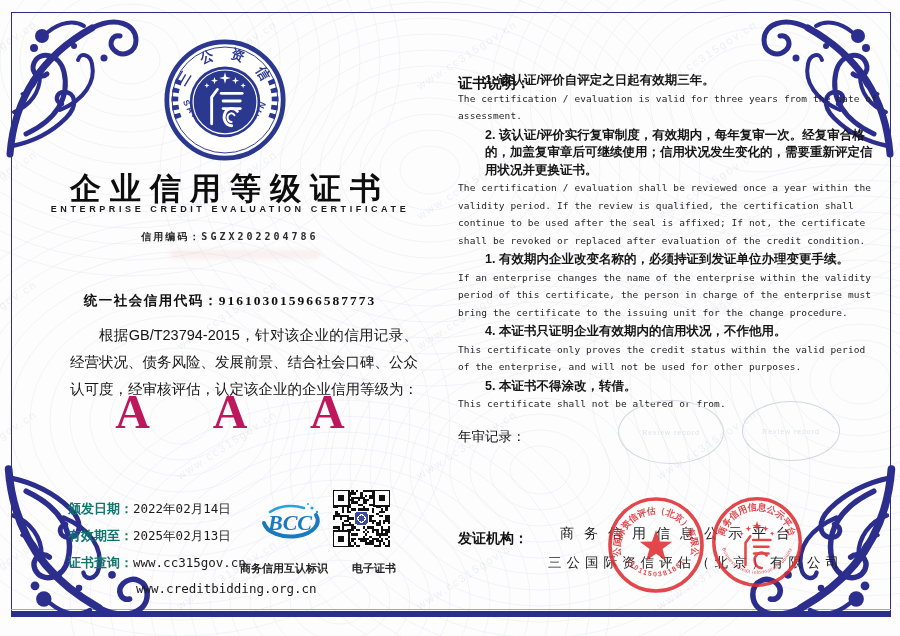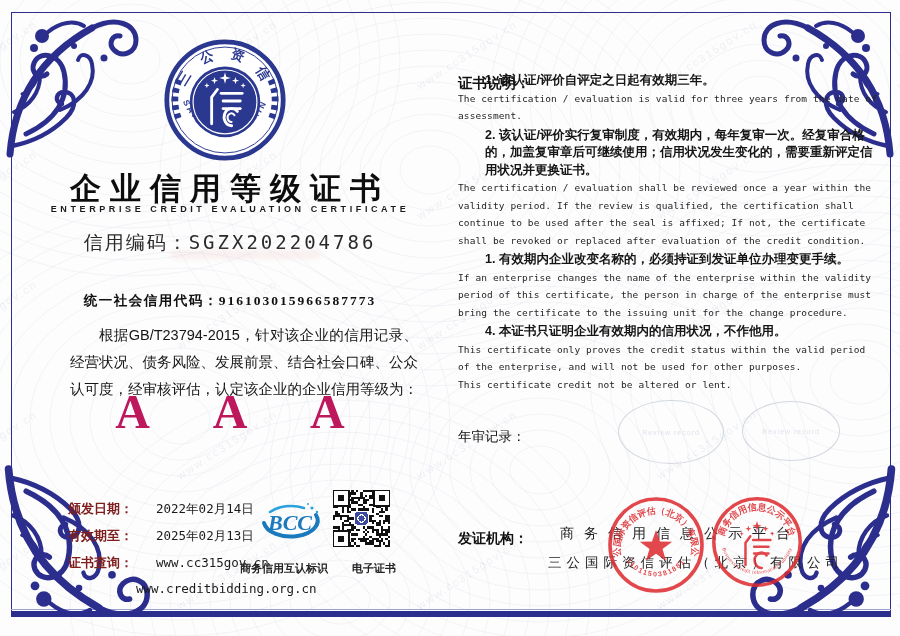--- a/index.html
+++ b/index.html
@@ -19,38 +19,38 @@
 
   
   .left-col { position:absolute; left:30px; top:0; width:400px; text-align:center; }
   .logo-wrap { position:absolute; left:133px; top:38px; width:124px; height:124px; }
   .cert-title { position:absolute; left:0; top:168px; width:400px; text-align:center;
     font-family:"Liberation Serif","DejaVu Serif",serif; font-weight:bold;
     font-size:31px; letter-spacing:9px; color:#0d0d0d; white-space:nowrap; }
   .cert-subtitle { position:absolute; left:0; top:204px; width:400px; text-align:center;
     font-size:9px; font-weight:bold; letter-spacing:3.6px; color:#1a1a1a; white-space:nowrap; }
   .credit-no { position:absolute; left:0; top:230px; width:400px; text-align:center;
-    font-size:19px; font-weight:normal; letter-spacing:2px; color:#2a2a2a; }
+    font-size:10px; font-weight:bold; letter-spacing:2px; color:#2a2a2a; }
   .credit-no .num { font-family:"DejaVu Sans Mono",monospace; letter-spacing:3px; }
   .redacted { position:absolute; left:140px; top:250px; width:150px; height:9px;
     background:#efc9c9; opacity:.25; filter:blur(2px); border-radius:4px; }
   .uscc { position:absolute; left:0; top:292px; width:400px; text-align:center;
     font-size:13.5px; font-weight:bold; letter-spacing:1.5px; color:#111; }
   .uscc .num { font-family:Liberation Serif, serif; letter-spacing:2px; }
   .body-par { position:absolute; left:40px; top:322px; width:348px; text-align:justify;
     font-size:14.5px; font-weight:400; line-height:27px; color:#151515; text-indent:2em; }
   .grade { position:absolute; left:0; top:384px; width:400px; text-align:center;
     font-family:"Liberation Serif","DejaVu Serif",serif; font-weight:bold;
     font-size:48px; color:#be185d; letter-spacing:28px; text-indent:28px; }
 
   .footer-left { position:absolute; left:68px; top:500px; width:220px; }
   .f-row { display:flex; margin-bottom:9px; align-items:baseline; }
-  .f-label { font-size:13px; font-weight:bold; color:#7f1d1d; white-space:nowrap;text-align:center; }
+  .f-label { font-size:13px; font-weight:bold; color:#0f766e; white-space:nowrap;text-align:center; }
   .f-value { font-family:"DejaVu Sans Mono",monospace; font-size:12.5px; font-weight:500;
-             color:#1a1a1a; white-space:nowrap;margin-left:23px; }
+             color:#1a1a1a; white-space:nowrap; }
   .f-value.indent { margin-left:0; }
   .bcc-wrap { position:absolute; left:256px; top:500px; width:68px; height:46px; }
   .qr-wrap { position:absolute; left:333px; top:490px; width:57px; height:57px; }
   .qr-captions { position:absolute; left:240px; top:561px; width:200px; display:flex; gap:24px; justify-content:flex-start; }
   .qr-cap { font-size:11px; font-weight:bold; color:#222; white-space:nowrap; }
 
   
   .right-col { position:absolute; left:458px; top:0; width:424px; }
   .notes-heading { position:absolute; top:36px; left:0; font-size:14.5px; font-weight:bold; color:#111;margin-top:38px; }
   .notes { position:absolute; top:70px; left:0; width:424px; }
@@ -553,21 +553,22 @@
       </div>
       <div class="note-item">
         <div class="note-zh">1. 有效期内企业改变名称的，必须持证到发证单位办理变更手续。</div>
         <div class="note-en">If an enterprise changes the name of the enterprise within the validity period of this certificate, the person in charge of the enterprise must bring the certificate to the issuing unit for the change procedure.</div>
       </div>
       <div class="note-item">
         <div class="note-zh">4. 本证书只证明企业有效期内的信用状况，不作他用。</div>
         <div class="note-en">This certificate only proves the credit status within the valid period of the enterprise, and will not be used for other purposes.</div>
       </div>
       <div class="note-item">
-        <div class="note-en">This certificate credit not be altered or lent.</div>
+        <div class="note-zh">5. 本证书不得涂改，转借。</div>
+        <div class="note-en">This certificate shall not be altered or from.</div>
       </div>
     </div>
   </div>
 
   <div class="annual-label">年审记录：</div>
   <div class="oval oval-1">
     <span>Review record</span>
   </div>
   <div class="oval oval-2">
     <span>Review record</span>

